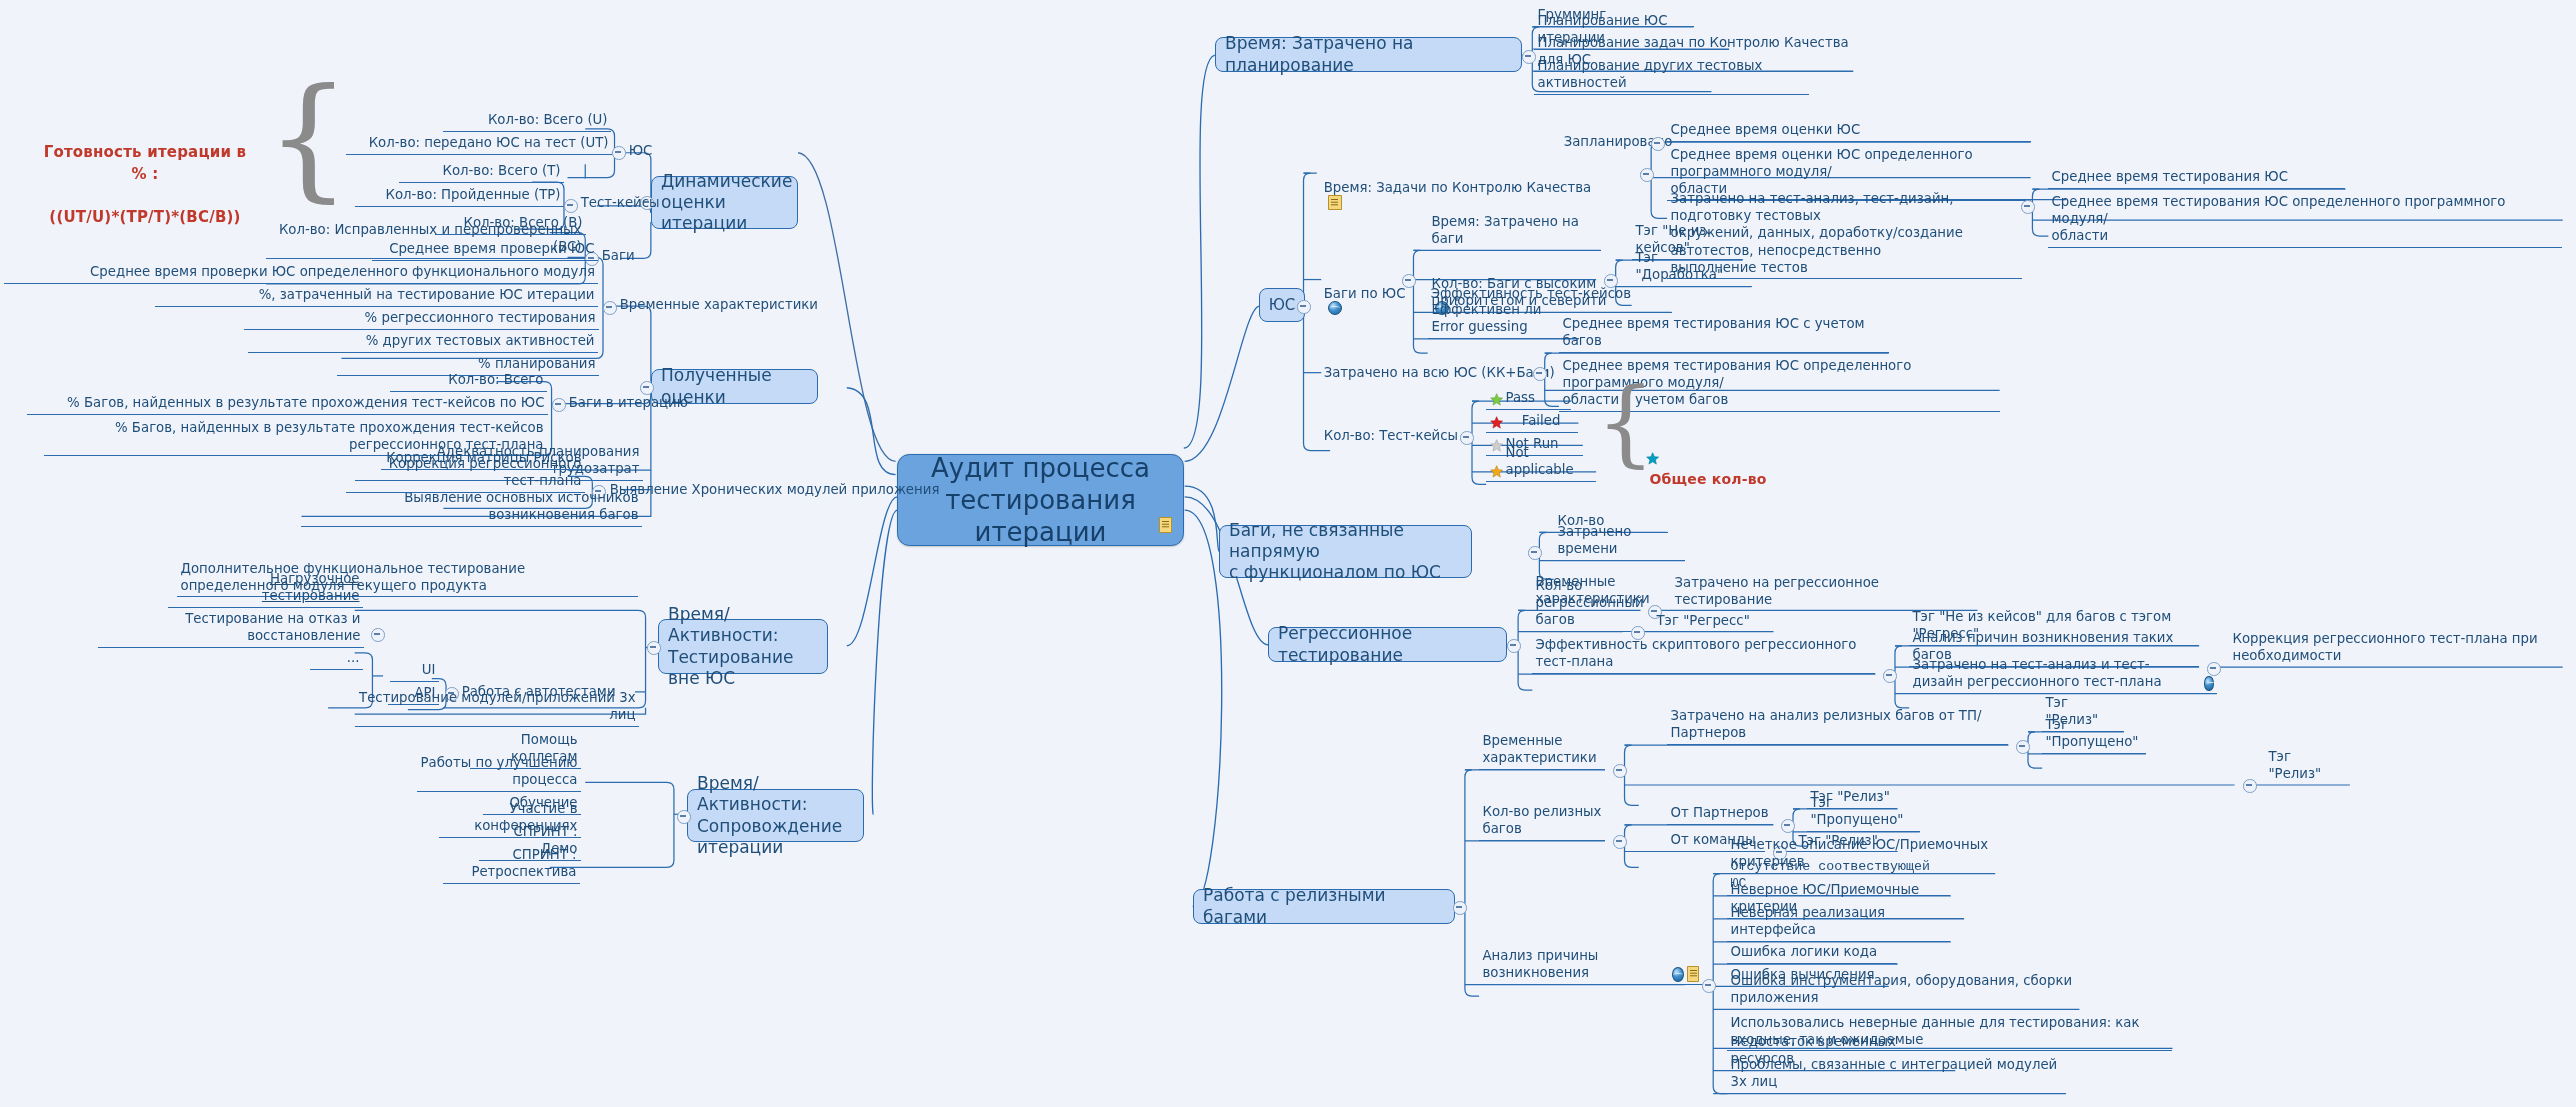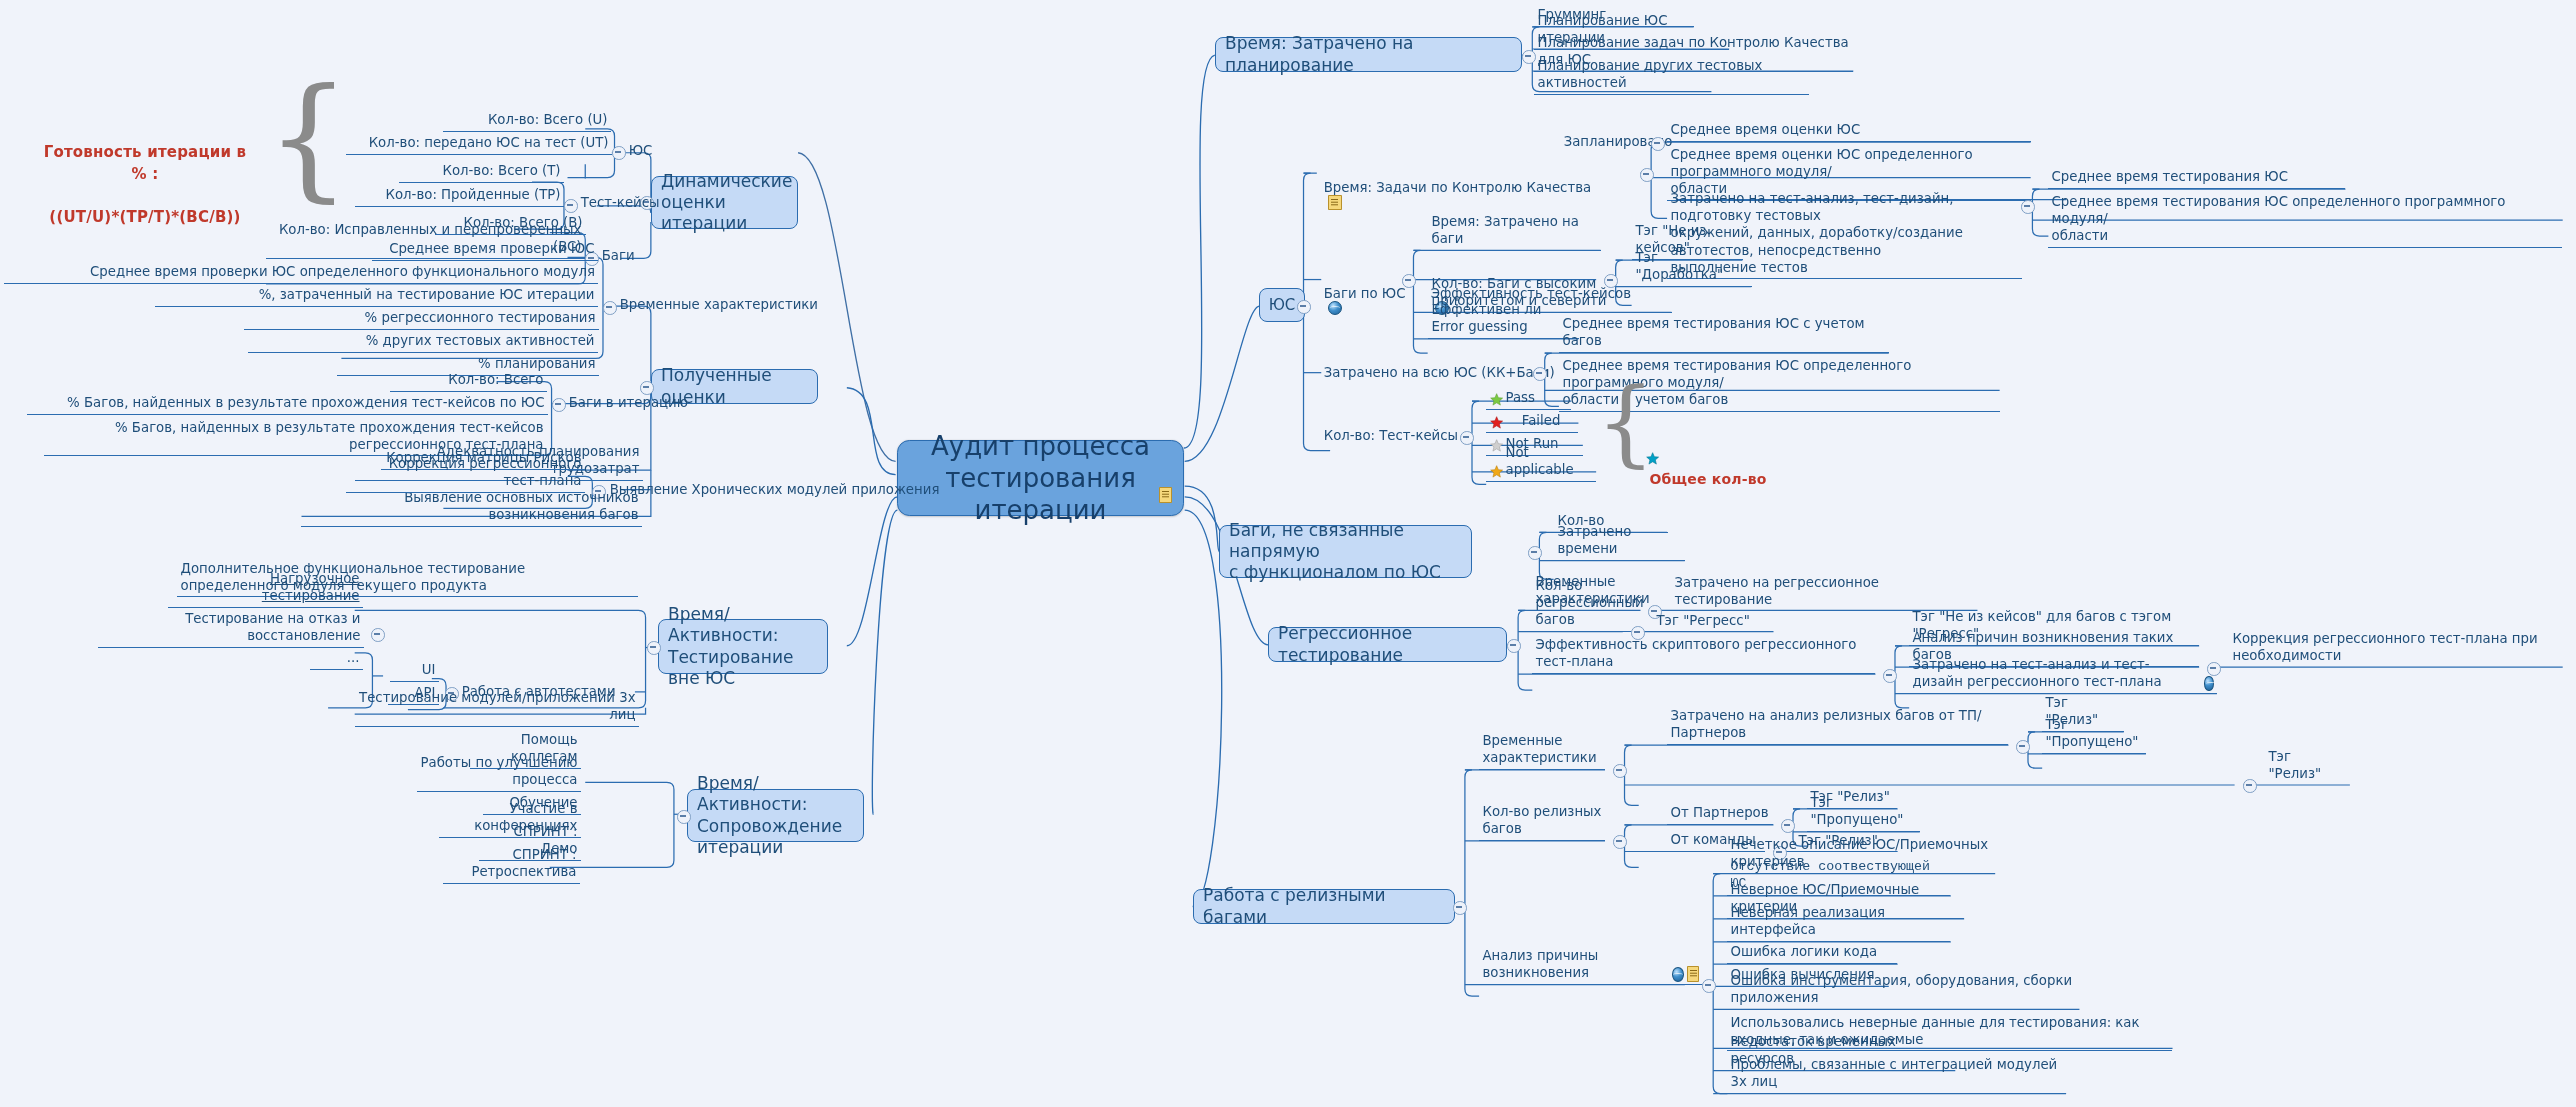--- a/index.html
+++ b/index.html
@@ -264,21 +264,21 @@
       <path d="M1932 1062 L 2200 1062"></path>
       <path d="M1932 1087 L 2140 1087"></path>
       <path d="M1932 1112 L 2130 1112"></path>
       <path d="M1932 1138 L 2345 1138"></path>
       <path d="M1932 1182 L 2450 1182"></path>
       <path d="M1932 1207 L 2205 1207"></path>
       <path d="M1932 1233 L 2330 1233"></path>
     </g>
   </svg>
 
-  <div class="node root" style="left:897px;top:440px;width:287px;height:76px;">
+  <div class="node root" style="left:897px;top:454px;width:287px;height:92px;">
     <span>Аудит процесса
 тестирования итерации</span>
     <span class="note-ico ico" style="position:absolute;right:10.6px;bottom:12.4px;"></span>
   </div>
 
   <div class="node red" style="left:34px;top:120px;width:222px;text-align:center;">
     <div>Готовность итерации в % :</div>
     <div>((UT/U)*(TP/T)*(BC/B))</div>
   </div>
   <div class="brace" style="left:266px;top:71px;font-size:133px;line-height:133px;font-family:'DejaVu Serif',serif;">{</div>

